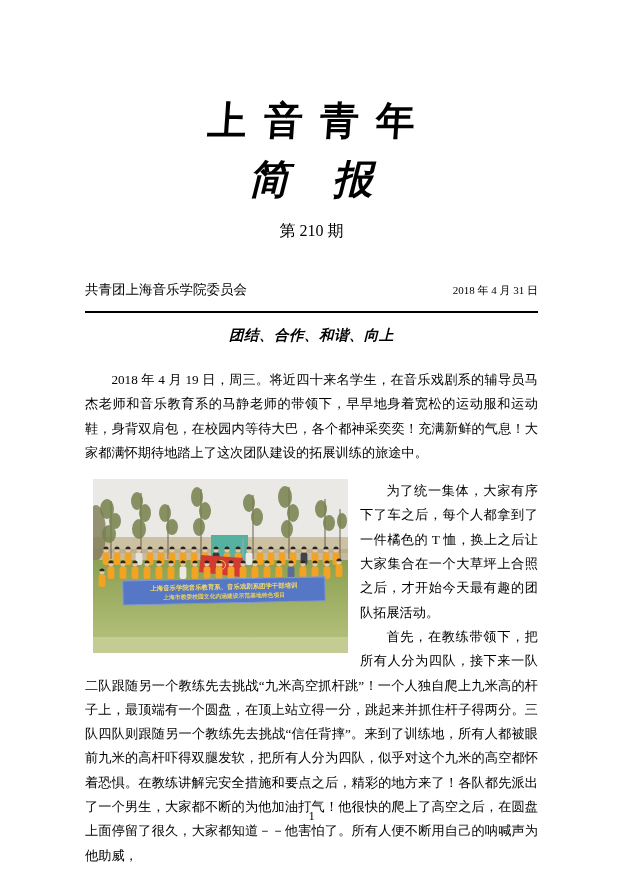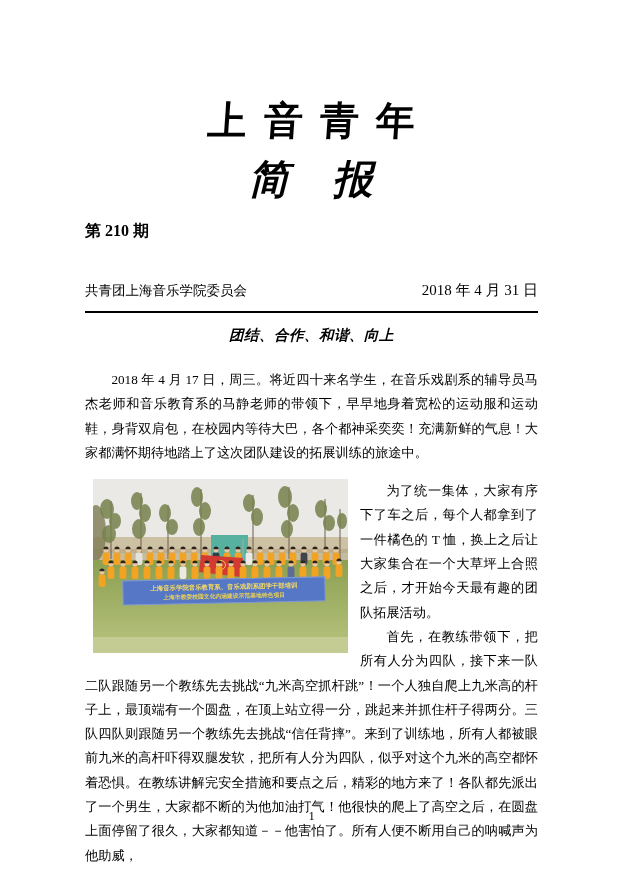--- a/index.html
+++ b/index.html
@@ -11,24 +11,24 @@
   .masthead-callig{
     margin-top:96px;text-align:center;font-size:39px;font-weight:900;
     letter-spacing:17px;padding-left:17px;line-height:1.25;
     font-family:"DejaVu Serif","Liberation Serif",serif;
     transform:skewX(-4deg);
   }
   .masthead-main{
     margin-top:9px;text-align:center;font-size:40px;font-weight:bold;
     font-family:"Liberation Sans","DejaVu Sans",sans-serif;line-height:1.25;letter-spacing:2px;font-style:italic;
   }
-  .issue{margin-top:17px;text-align:left;font-size:16px;font-weight:bold;line-height:1.2;}
+  .issue{margin-top:17px;text-align:center;font-size:16px;font-weight:normal;line-height:1.2;}
   .meta{margin-top:13px;display:flex;justify-content:space-between;align-items:baseline;line-height:17px;gap:47px;}
   .meta .org{font-size:13.5px;font-family:"Liberation Sans","DejaVu Sans",sans-serif;}
-  .meta .date{font-size:15px;margin-top:29px;}
+  .meta .date{font-size:11px;margin-top:29px;}
   .rule{margin-top:12px;border-top:2.5px solid #000;height:0;}
   .article-title{
     margin-top:13px;text-align:center;font-weight:bold;font-size:14.5px;line-height:18px;
     font-family:"Liberation Sans","DejaVu Sans",sans-serif;letter-spacing:0.5px;font-style:italic;
   }
   .body-text p{
     margin:0;font-size:13.2px;line-height:24.3px;text-align:justify;text-indent:2em;
   }
   .body-text p.first{margin-top:24px;margin-bottom:14px;}
   .photo{
@@ -57,21 +57,21 @@
     <div class="meta">
       <span class="org">共青团上海音乐学院委员会</span>
       <span class="date">2018 年 4 月 31 日</span>
     </div>
 
     <div class="rule"></div>
 
     <div class="article-title">团结、合作、和谐、向上</div>
 
     <div class="body-text">
-      <p class="first">2018 年 4 月 17 日，周三。将近四十来名学生，在音乐戏剧系的辅导员马杰老师和音乐教育系的马静老师的带领下，早早地身着宽松的运动服和运动鞋，身背双肩包，在校园内等待大巴，各个都神采奕奕！充满新鲜的气息！大家都满怀期待地踏上了这次团队建设的拓展训练的旅途中。</p>
+      <p class="first">2018 年 4 月 19 日，周三。将近四十来名学生，在音乐戏剧系的辅导员马杰老师和音乐教育系的马静老师的带领下，早早地身着宽松的运动服和运动鞋，身背双肩包，在校园内等待大巴，各个都神采奕奕！充满新鲜的气息！大家都满怀期待地踏上了这次团队建设的拓展训练的旅途中。</p>
 
       <div class="photo">
         <svg width="255" height="174" viewBox="0 0 255 174" xmlns="http://www.w3.org/2000/svg" font-family="Liberation Sans, DejaVu Sans, sans-serif">
           <defs>
             <linearGradient id="grassGrad" x1="0" y1="0" x2="0" y2="1">
               <stop offset="0" stop-color="#8ba050"></stop>
               <stop offset="1" stop-color="#b9c480"></stop>
             </linearGradient>
             <g id="prsn">
               <rect x="-3.4" y="1.6" width="6.8" height="12.4" rx="2.2" fill="currentColor"></rect>

